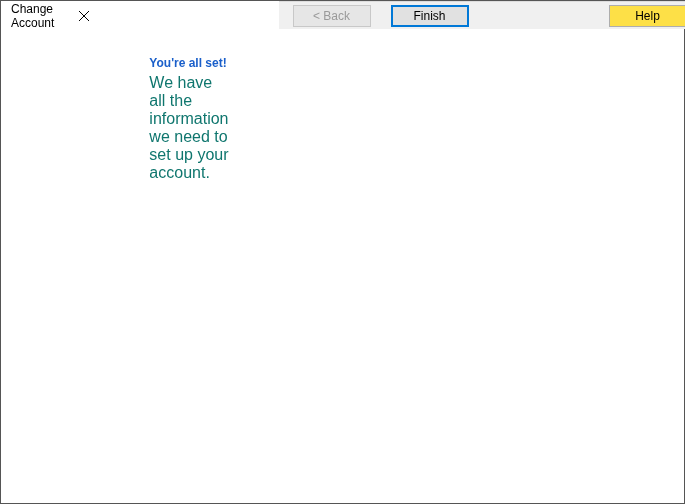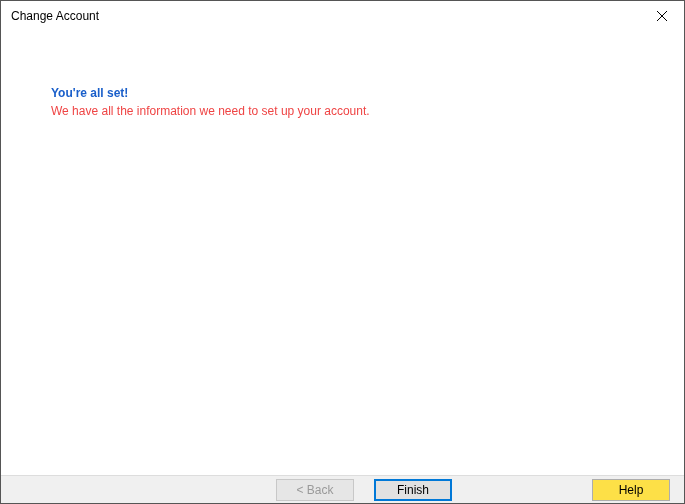--- a/index.html
+++ b/index.html
@@ -15,21 +15,21 @@
       height: 504px;
       overflow: hidden;
     }
     .dialog {
       width: 685px;
       height: 504px;
       border: 1px solid #555;
       background: #fff;
       position: relative;
       display: flex;
-      flex-direction: column;
+      flex-direction: row;
     }
     .titlebar {
       height: 30px;
       display: flex;
       align-items: center;
       justify-content: space-between;
       padding: 0 0 0 10px;
       background: #fff;
     }
     .titlebar .title {
@@ -52,22 +52,22 @@
       flex: 1;
       padding: 55px 50px 0 50px;
     }
     .heading {
       font-size: 12px;
       font-weight: bold;
       color: #1a5fca;
       margin-bottom: 4px;
     }
     .description {
-      font-size: 12px;
-      color: #ef4444;
+      font-size: 16px;
+      color: #0f766e;
     }
     .footer {
       height: 28px;
       background: #f0f0f0;
       border-top: 1px solid #ddd;
       display: flex;
       align-items: center;
       justify-content: flex-end;
       padding: 0 14px;
       gap: 20px;

